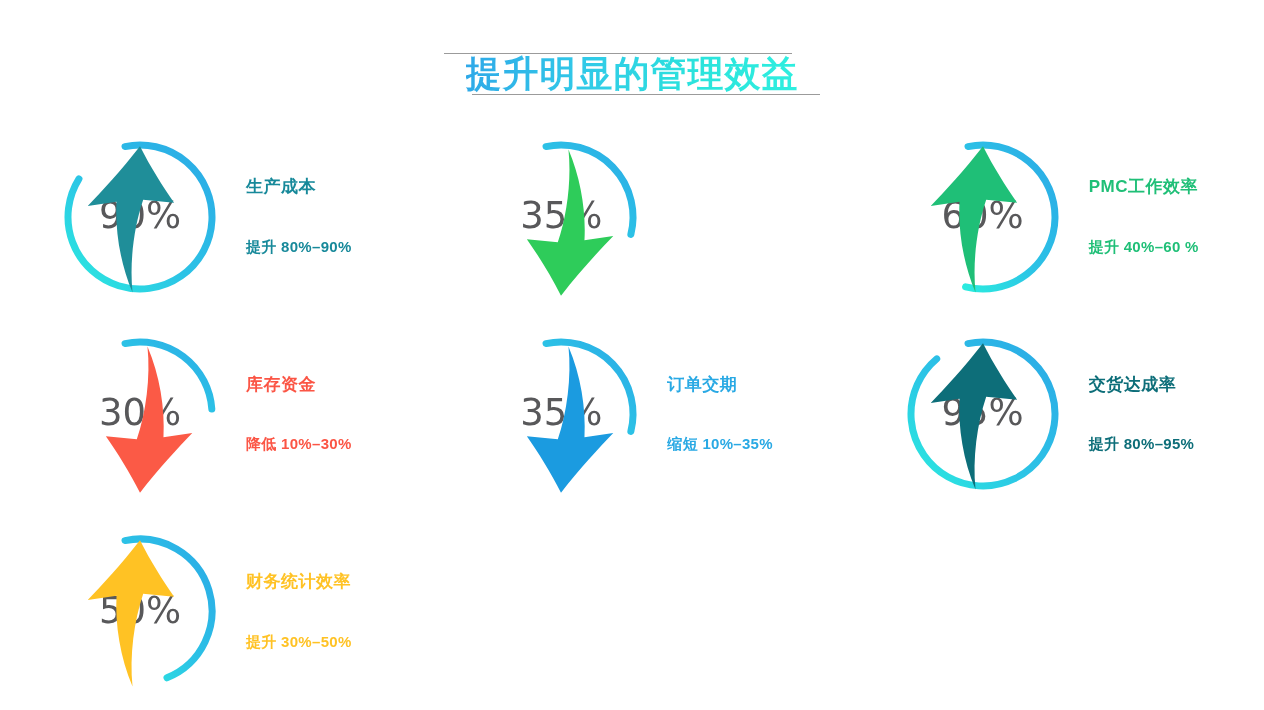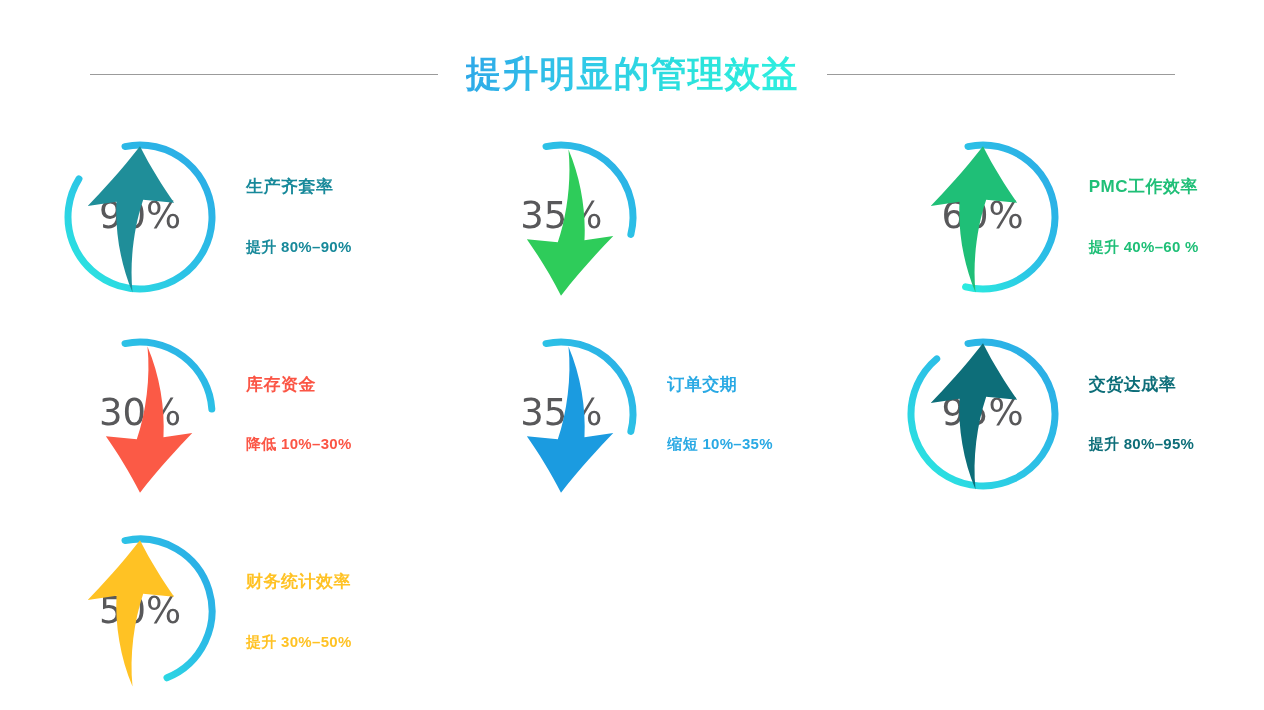--- a/index.html
+++ b/index.html
@@ -19,20 +19,21 @@
   
   .header {
     position: absolute;
     top: 44px;
     left: 0;
     width: 1264px;
     height: 60px;
     display: flex;
     align-items: center;
     justify-content: center;
+    flex-direction: column;
   }
   .rule {
     height: 1px;
     background: #9b9b9b;
     flex: 0 0 auto;
   }
   .rule-left  { width: 348px; margin-right: 28px; }
   .rule-right { width: 348px; margin-left: 28px; }
 
   .page-title {
@@ -153,21 +154,21 @@
           <path d="M 65.03 9.57 A 72 72 0 1 1 18.94 41.85" fill="none" stroke="url(#ringgrad0)" stroke-width="7" stroke-linecap="round"></path>
         </svg>
         <div class="dial-center">
           <div class="pct">90%</div>
           <svg class="arrow" viewBox="0 0 26 30">
             <path d="M13 1 C 9.5 5.5 5.8 9.5 3.2 12.2 L 8.6 11.4 C 8.3 16.8 9.3 23.0 11.6 28.4 C 11.0 22.6 11.9 16.0 13.6 11.0 L 19.4 11.6 C 17.3 8.6 14.9 4.8 13 1 Z" fill="#1F8E99"></path>
           </svg>
         </div>
       </div>
       <div class="labels">
-        <div class="metric-name" style="color:#17899A">生产齐套率</div>
+        <div class="metric-name" style="color:#17899A">生产成本</div>
         <div class="metric-delta" style="color:#17899A">提升 80%–90%</div>
       </div>
     </div>
     <div class="card">
       <div class="dial">
         <svg viewBox="0 0 160 160">
           <defs>
             <linearGradient id="ringgrad1" x1="1" y1="0" x2="0" y2="1">
               <stop offset="0%" stop-color="#2BA9E6"></stop>
               <stop offset="55%" stop-color="#2CC3E6"></stop>

